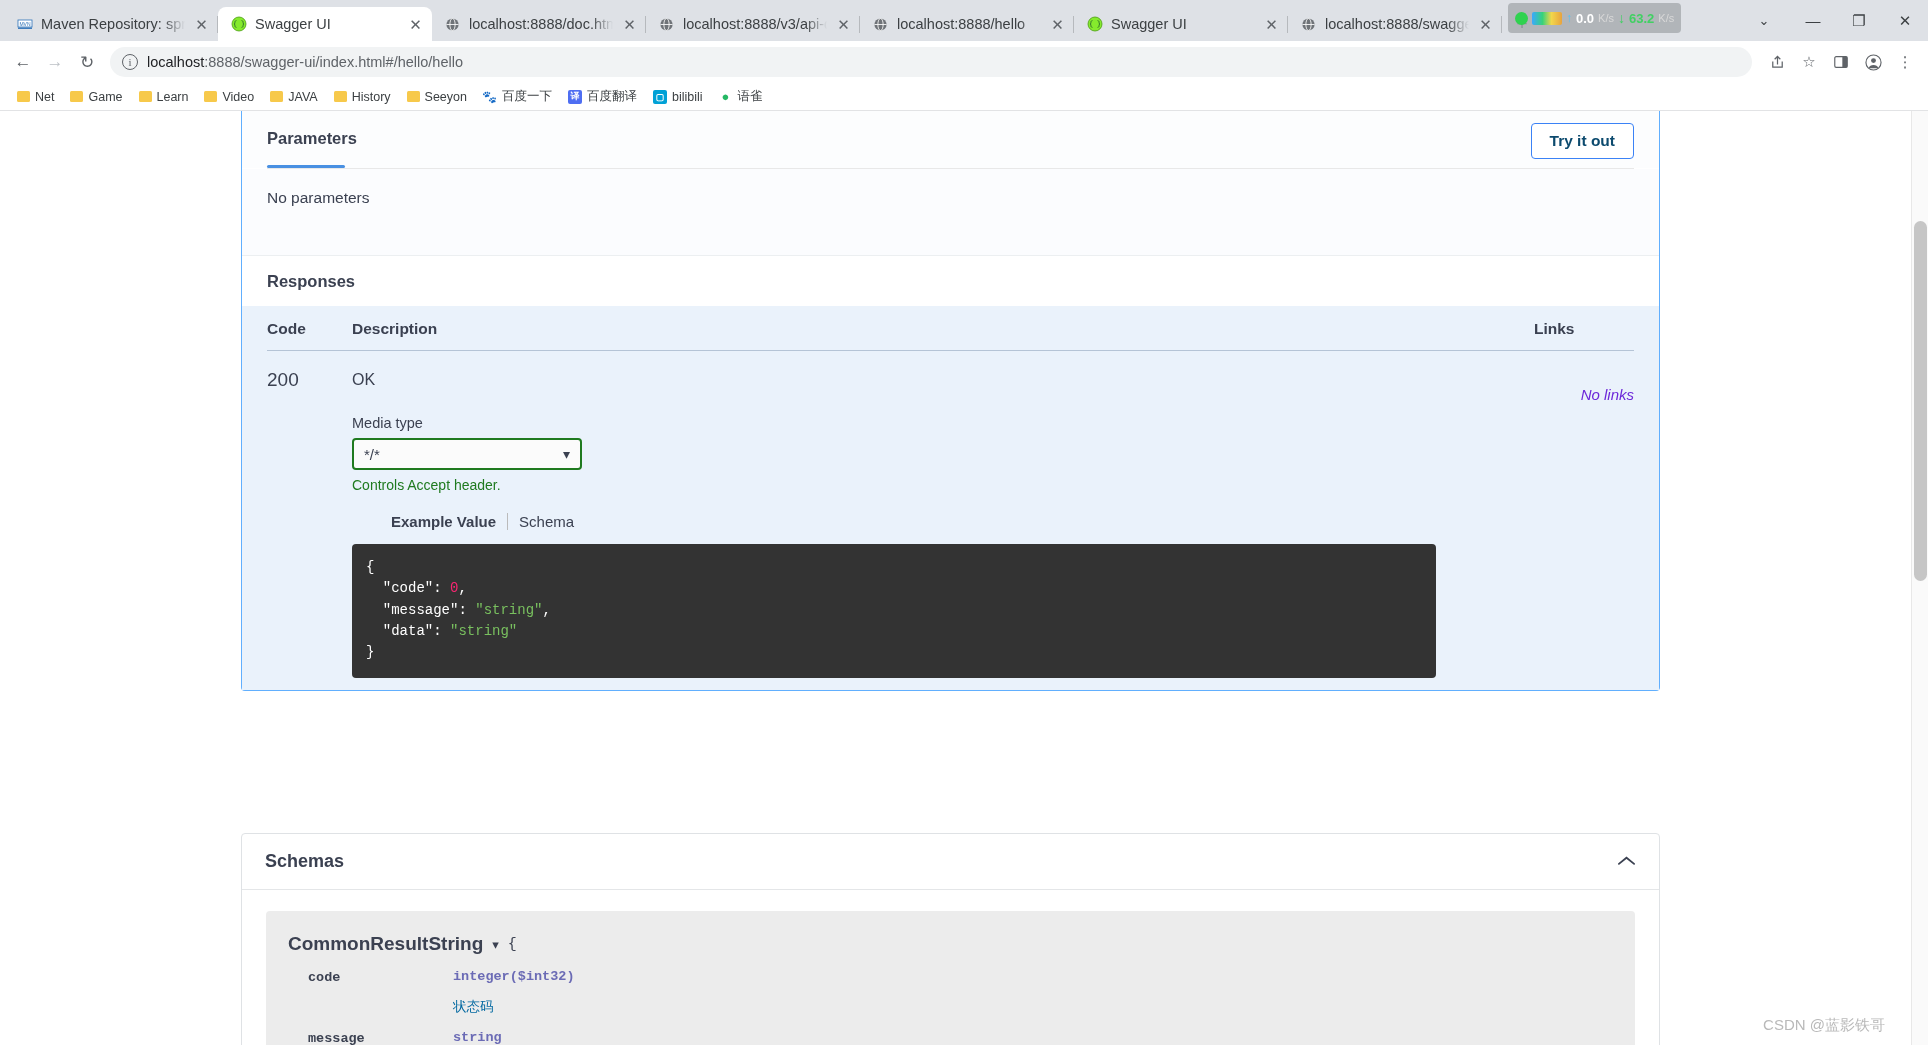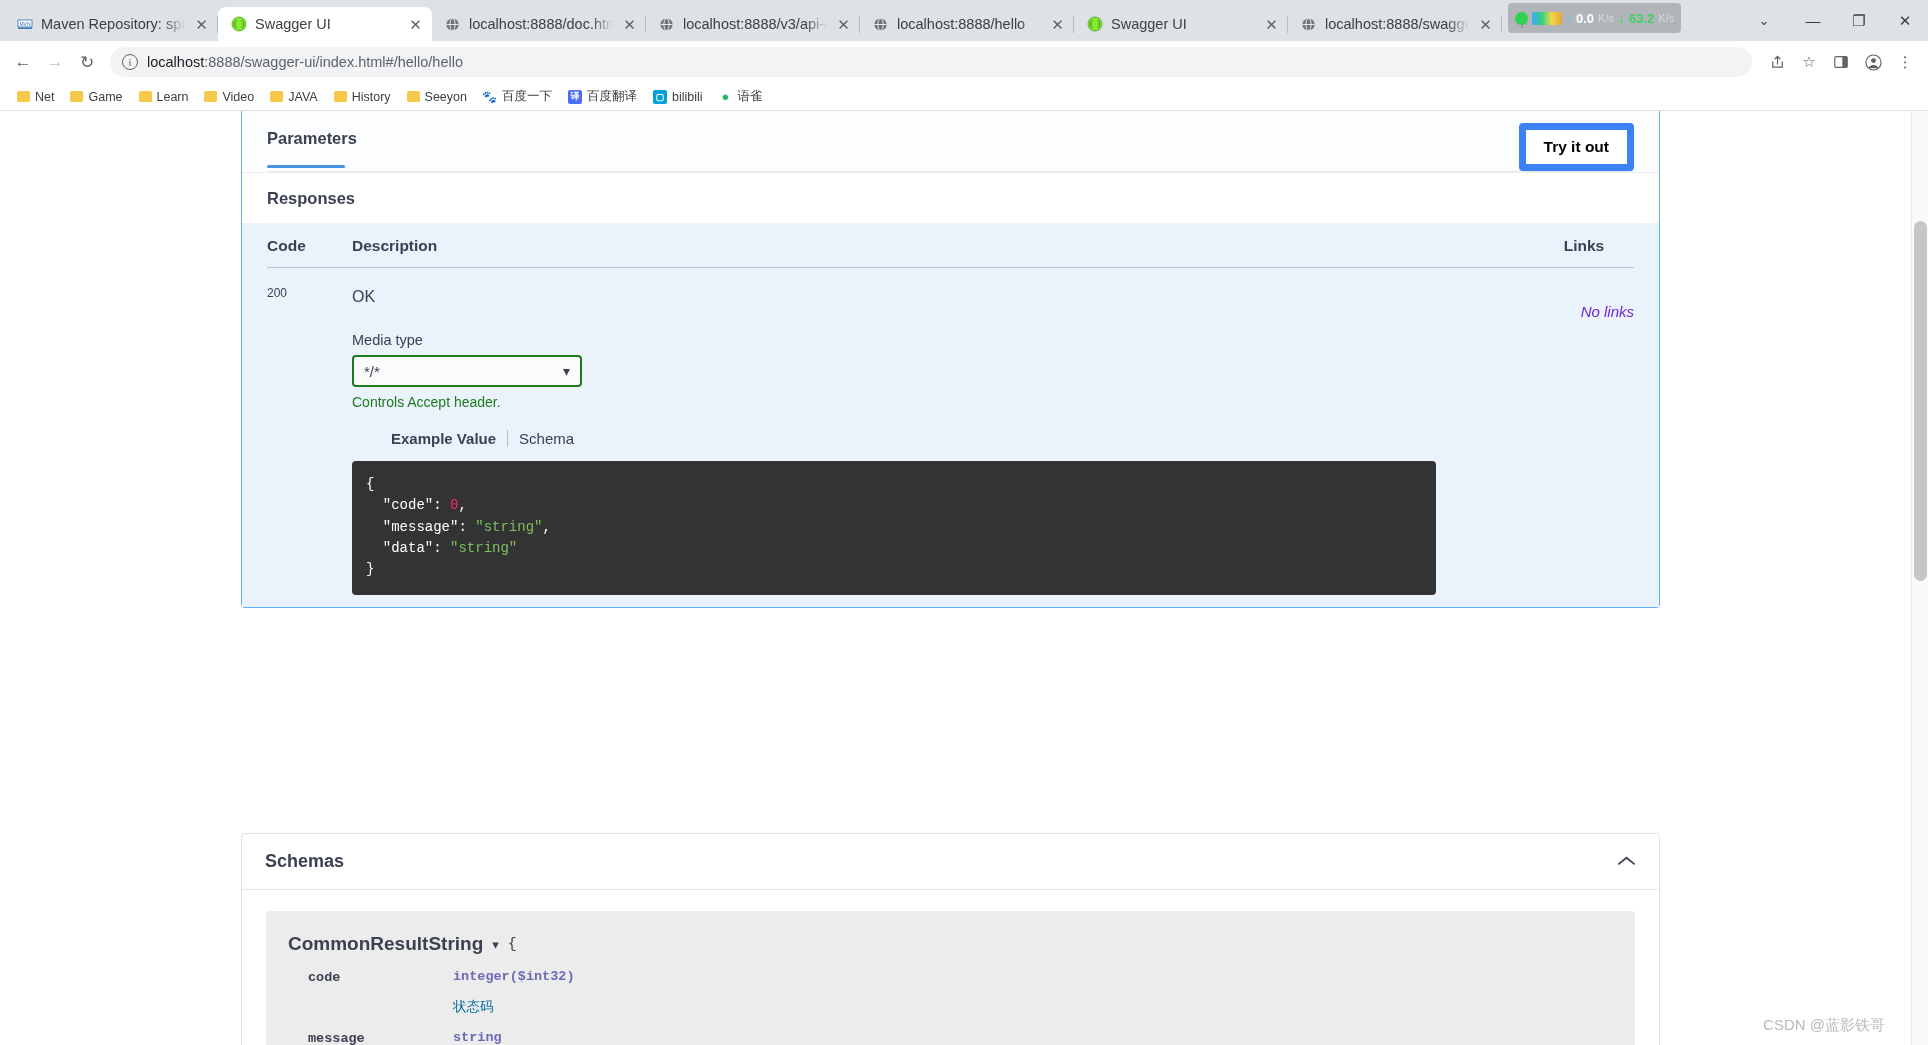--- a/index.html
+++ b/index.html
@@ -149,23 +149,23 @@
   }
   .op-tab {
     font-size:16.5px; font-weight:bold; color:#3b4151;
     padding-bottom:20px; position:relative;
   }
   .op-tab.active::after{
     content:""; position:absolute; left:0; bottom:0; width:78px; height:3px;
     background:#4990e2; border-radius:2px;
   }
   .tryout-btn {
-    border:7px solid #3b82f6; border-radius:4px; background:#fff;
+    border:1px solid #3b82f6; border-radius:4px; background:#fff;
     font-family:"Liberation Sans",sans-serif;
-    font-size:15.5px; font-weight:bold; color:#000000;
+    font-size:15.5px; font-weight:bold; color:#0c4a6e;
     padding: 8px 18px; cursor:pointer; margin-top:-6px;
   }
   .tabs-underline { height:1px; background:#e8e8e8; margin: 0 25px; }
 
   .noparams {
     padding: 20px 25px 48px 25px; font-size:15.5px; color:#3b4151;
     background:#fbfcfe;
   }
 
   .resp-header {
@@ -176,23 +176,23 @@
   .resp-table {
     background:#eaf2fb; padding: 0 25px;
   }
   .rt-head {
     display:flex; padding: 14px 0 12px 0;
     border-bottom:1px solid #b5c4d6;
     font-size:15.5px; font-weight:bold; color:#3b4151;
   }
   .col-code { width:85px; flex-shrink:0; }
   .col-desc { flex:1; }
-  .col-links { width:100px; flex-shrink:0; text-align:center; }
+  .col-links { width:100px; flex-shrink:0; text-align:left; }
   .rt-row { display:flex; padding-top: 18px; padding-bottom:12px; }
-  .rt-code { width:85px; flex-shrink:0; font-size:12px; color:#3b4151;
+  .rt-code { width:85px; flex-shrink:0; font-size:19px; color:#3b4151;
              font-family:"Liberation Sans",sans-serif; }
   .rt-desc { flex:1; padding-right:20px; }
   .rt-links { width:100px; flex-shrink:0; text-align:right;
               font-size:15px; color:#6d28d9; font-style:italic;
               padding-top:17px; }
 
   .desc-ok { font-size:16px; color:#3b4151; margin-bottom:26px; margin-top:2px;}
   .mt-label { font-size:14.5px; color:#3b4151; margin-bottom:7px; }
   .mt-select-wrap { position:relative; width:230px; }
   .mt-select {
@@ -460,20 +460,21 @@
     <div class="content">
 
       <div class="opblock">
 
         <div class="tabs-row">
           <div class="op-tab active">Parameters</div>
           <button class="tryout-btn">Try it out</button>
         </div>
         <div class="tabs-underline"></div>
 
+        <div class="noparams">No parameters</div>
 
         <div class="resp-header">Responses</div>
 
         <div class="resp-table">
           <div class="rt-head">
             <div class="col-code">Code</div>
             <div class="col-desc">Description</div>
             <div class="col-links">Links</div>
           </div>
 

